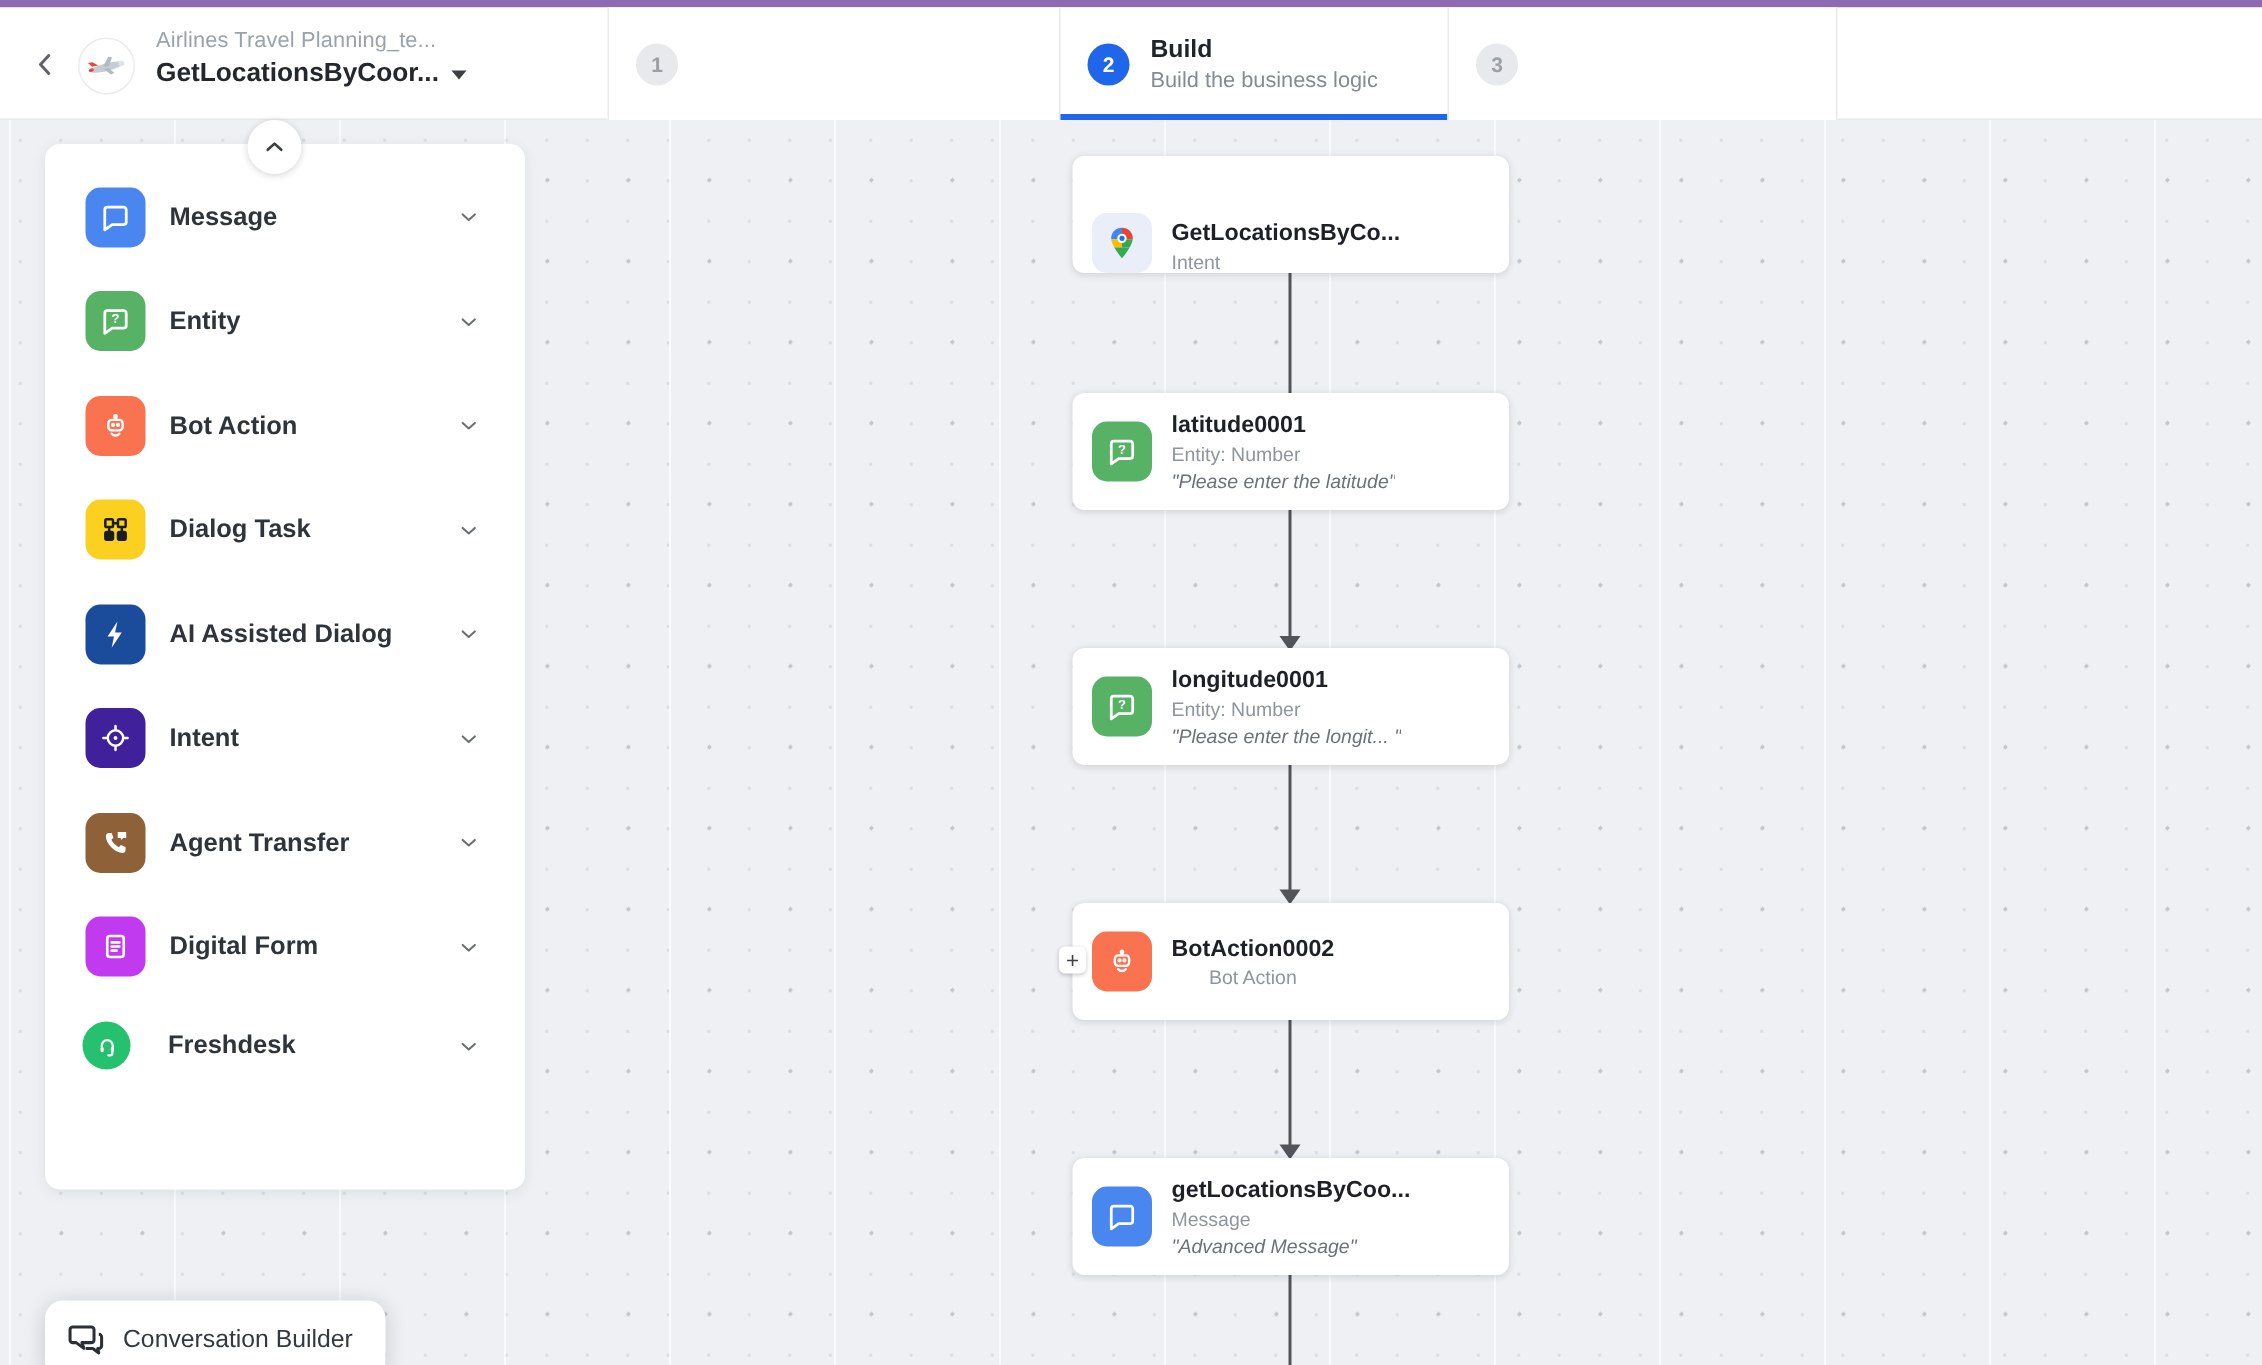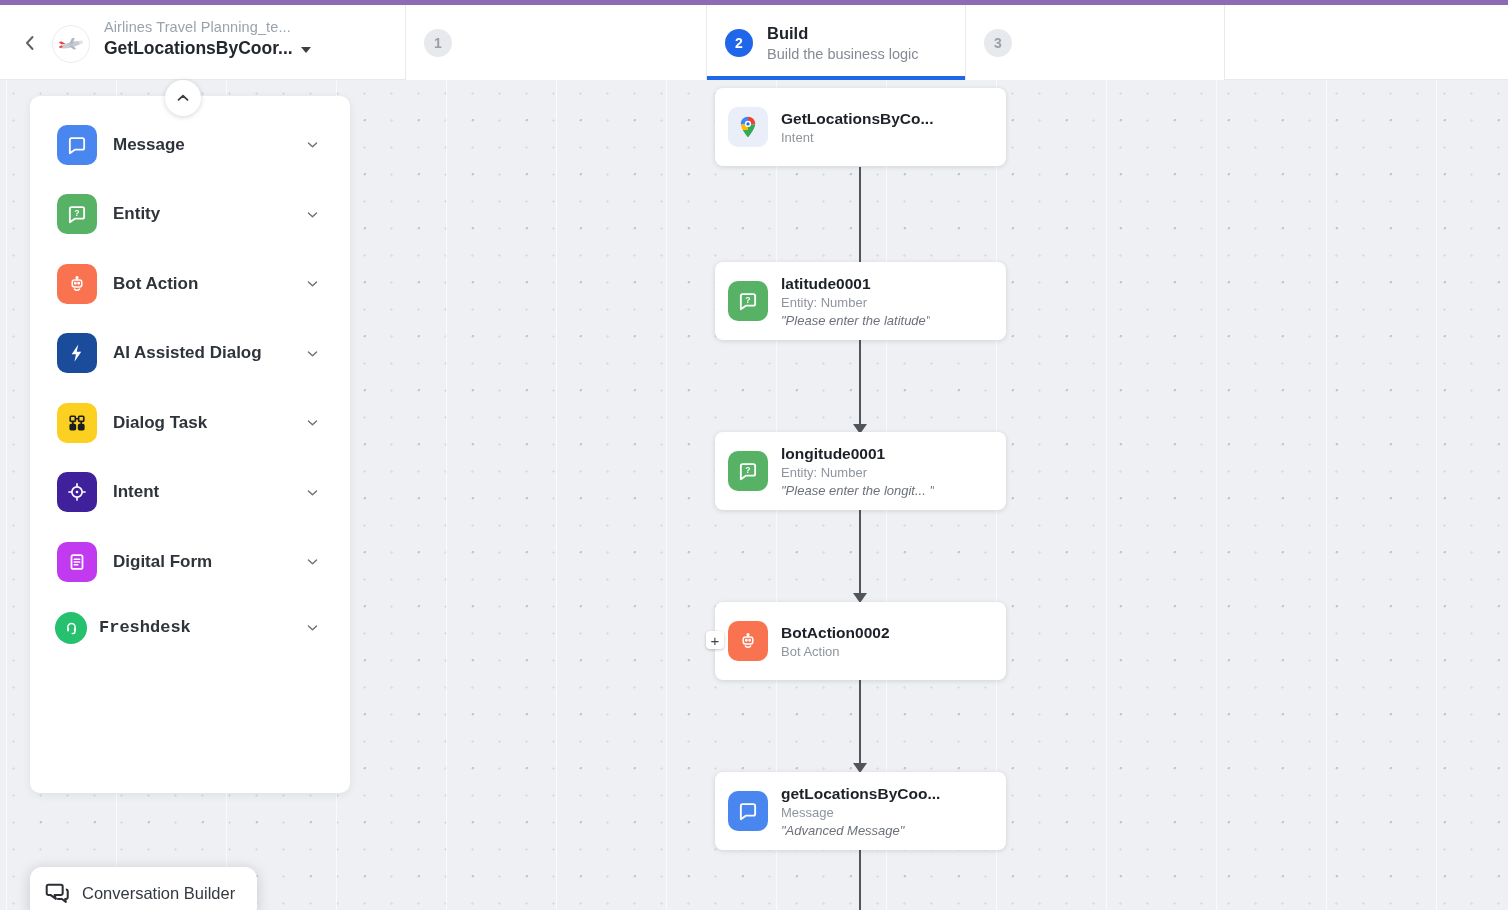--- a/index.html
+++ b/index.html
@@ -42,21 +42,21 @@
   }
 
   
   .sidebar { position:absolute; left:30px; top:16px; width:320px; height:697px; background:#fff; border-radius:10px; box-shadow:0 2px 10px rgba(20,24,31,.07); padding:14px 0 0 0; }
   .collapse-btn { position:absolute; left:165px; top:0px; width:36px; height:36px; border-radius:50%; background:#fff; box-shadow:0 1px 5px rgba(20,24,31,.18); display:flex; align-items:center; justify-content:center; cursor:pointer; z-index:5; }
   .side-item { height:69.5px; display:flex; align-items:center; padding:0 30px 0 27px; cursor:pointer; }
   .side-item.small { height:62px; }
   .side-icon { width:40px; height:40px; border-radius:10px; display:flex; align-items:center; justify-content:center; flex:0 0 auto; }
   .side-icon.round { width:32px; height:32px; border-radius:50%; margin-left:-2px; }
   .side-label { font-size:17px; font-weight:600; color:#2f343b; margin-left:16px; flex:1; }
-  .side-item.small .side-label { margin-left:12px;font-family:Liberation Mono, monospace; }
+  .side-item.small .side-label { margin-left:25px; }
   .side-chevron { color:#6b7076; flex:0 0 auto; display:flex; }
 
   
   .node { position:absolute; left:715px; width:291px; height:78px; background:#fff; border-radius:8px; box-shadow:0 1px 5px rgba(25,28,33,.14); display:flex; align-items:center; padding:0 14px 0 13px; cursor:pointer; }
   .node-icon { width:40px; height:40px; border-radius:10px; display:flex; align-items:center; justify-content:center; flex:0 0 auto; }
   .node-icon.light { background:#e9eef8; }
   .node-text { margin-left:13px; overflow:hidden; }
   .node-title { font-size:15.5px; font-weight:700; color:#1d2127; white-space:nowrap; overflow:hidden; text-overflow:ellipsis; }
   .node-type { font-size:13px; color:#8f959d; margin-top:2px; }
   .node-quote { font-size:13px; font-style:italic; color:#6d727a; margin-top:3px; }
@@ -179,67 +179,81 @@
         </div>
         <span class="side-label">Bot Action</span>
         <span class="side-chevron">
             <svg width="15" height="15" viewBox="0 0 24 24" fill="none" stroke="currentColor" stroke-width="2.2" stroke-linecap="round" stroke-linejoin="round">
               <path d="M5.5 9.5 12 15.5l6.5-6"></path>
             </svg>
           </span>
       </div>
 
       <div class="side-item">
-        <div class="side-icon" style="background: rgb(27, 76, 156);">
-          <svg width="22" height="22" viewBox="0 0 24 24">
-              <path d="M13.4 2.6 6.2 13.4h4.7l-1.7 8.2 7.4-11h-4.9z" fill="#fff"></path>
-            </svg>
-        </div>
-        <span class="side-label">AI Assisted Dialog</span>
-        <span class="side-chevron">
-            <svg width="15" height="15" viewBox="0 0 24 24" fill="none" stroke="currentColor" stroke-width="2.2" stroke-linecap="round" stroke-linejoin="round">
-              <path d="M5.5 9.5 12 15.5l6.5-6"></path>
-            </svg>
-          </span>
-      </div>
-
-      <div class="side-item">
         <div class="side-icon" style="background: rgb(251, 208, 32);">
           <svg width="22" height="22" viewBox="0 0 24 24" fill="none" stroke="#1a1d21" stroke-width="1.8" stroke-linejoin="round">
               <rect x="4.6" y="4.6" width="5.6" height="5.6" rx="1"></rect>
               <rect x="13.8" y="4.6" width="5.6" height="5.6" rx="1"></rect>
               <path d="M10.2 7.4h3.6M7.4 10.2v3.6M16.6 10.2v3.6"></path>
               <rect x="4.6" y="13.8" width="5.6" height="5.6" rx="1" fill="#1a1d21"></rect>
               <rect x="13.8" y="13.8" width="5.6" height="5.6" rx="1" fill="#1a1d21"></rect>
             </svg>
         </div>
         <span class="side-label">Dialog Task</span>
         <span class="side-chevron">
             <svg width="15" height="15" viewBox="0 0 24 24" fill="none" stroke="currentColor" stroke-width="2.2" stroke-linecap="round" stroke-linejoin="round">
               <path d="M5.5 9.5 12 15.5l6.5-6"></path>
             </svg>
           </span>
       </div>
 
       <div class="side-item">
+        <div class="side-icon" style="background: rgb(27, 76, 156);">
+          <svg width="22" height="22" viewBox="0 0 24 24">
+              <path d="M13.4 2.6 6.2 13.4h4.7l-1.7 8.2 7.4-11h-4.9z" fill="#fff"></path>
+            </svg>
+        </div>
+        <span class="side-label">AI Assisted Dialog</span>
+        <span class="side-chevron">
+            <svg width="15" height="15" viewBox="0 0 24 24" fill="none" stroke="currentColor" stroke-width="2.2" stroke-linecap="round" stroke-linejoin="round">
+              <path d="M5.5 9.5 12 15.5l6.5-6"></path>
+            </svg>
+          </span>
+      </div>
+
+      <div class="side-item">
         <div class="side-icon" style="background: rgb(65, 33, 155);">
           <svg width="22" height="22" viewBox="0 0 24 24" fill="none" stroke="#fff" stroke-width="1.8" stroke-linecap="round">
               <circle cx="12" cy="12" r="5.6"></circle>
               <path d="M12 3.2v2.6M12 18.2v2.6M3.2 12h2.6M18.2 12h2.6"></path>
               <circle cx="12" cy="12" r="1.4" fill="#fff" stroke="none"></circle>
             </svg>
         </div>
         <span class="side-label">Intent</span>
         <span class="side-chevron">
             <svg width="15" height="15" viewBox="0 0 24 24" fill="none" stroke="currentColor" stroke-width="2.2" stroke-linecap="round" stroke-linejoin="round">
               <path d="M5.5 9.5 12 15.5l6.5-6"></path>
             </svg>
           </span>
       </div>
 
+      <div class="side-item">
+        <div class="side-icon" style="background: rgb(143, 97, 56);">
+          <svg width="22" height="22" viewBox="0 0 24 24">
+              <path d="M7.2 4.8c-1.2 0-2.2.9-2.2 2.1 0 5.6 6.6 12.3 12.2 12.3 1.2 0 2.1-1 2.1-2.2v-2.1l-3.4-1.4-1.5 1.5c-2.1-1-4.4-3.3-5.4-5.4l1.5-1.5-1.3-3.3z" fill="#fff"></path>
+              <path d="M13.6 4h6.2v4.4h-2.2l-1.4 1.5-.4-1.5h-2.2z" fill="#fff"></path>
+            </svg>
+        </div>
+        <span class="side-label">Agent Transfer</span>
+        <span class="side-chevron">
+            <svg width="15" height="15" viewBox="0 0 24 24" fill="none" stroke="currentColor" stroke-width="2.2" stroke-linecap="round" stroke-linejoin="round">
+              <path d="M5.5 9.5 12 15.5l6.5-6"></path>
+            </svg>
+          </span>
+      </div>
 
       <div class="side-item">
         <div class="side-icon" style="background: rgb(193, 58, 240);">
           <svg width="22" height="22" viewBox="0 0 24 24" fill="none" stroke="#fff" stroke-width="1.9" stroke-linecap="round">
               <rect x="6" y="4.4" width="12" height="15.2" rx="2"></rect>
               <path d="M9.2 9h5.6M9.2 12h5.6M9.2 15h3.6"></path>
             </svg>
         </div>
         <span class="side-label">Digital Form</span>
         <span class="side-chevron">
@@ -275,21 +289,21 @@
         <span class="arrowhead"></span>
       </div>
     <div class="connector" style="top:430px;height:84px;">
         <span class="arrowhead"></span>
       </div>
     <div class="connector" style="top:599px;height:85px;">
         <span class="arrowhead"></span>
       </div>
     <div class="connector" style="top:770px;height:60px;"></div>
 
-    <div class="node" style="top:8px;">
+    <div class="node" style="top:24px;align-items:flex-end;">
       <div class="node-icon light">
         <svg width="24" height="24" viewBox="0 0 24 24">
           <defs>
               <clipPath id="pinclip">
                 <path d="M12 1.8c-4.1 0-7.2 3-7.2 7.1 0 5.2 7.2 13.3 7.2 13.3s7.2-8.1 7.2-13.3c0-4.1-3.1-7.1-7.2-7.1z"></path>
               </clipPath>
             </defs>
           <g clip-path="url(#pinclip)">
             <rect x="0" y="0" width="12" height="9.5" fill="#4285F4"></rect>
             <rect x="12" y="0" width="12" height="9.5" fill="#EA4335"></rect>
@@ -329,21 +343,21 @@
             <text x="12" y="13.8" font-size="9.5" font-weight="bold" fill="#fff" stroke="none" text-anchor="middle" font-family="Liberation Sans, sans-serif">?</text>
           </svg>
       </div>
       <div class="node-text">
         <div class="node-title">longitude0001</div>
         <div class="node-type">Entity: Number</div>
         <div class="node-quote">"Please enter the longit...  "</div>
       </div>
     </div>
 
-    <div class="node" style="top:522px;">
+    <div class="node" style="top:522px;text-align:center;">
       <div class="node-icon" style="background:#f97351;">
         <svg width="22" height="22" viewBox="0 0 24 24" fill="none" stroke="#fff" stroke-width="1.7" stroke-linecap="round" stroke-linejoin="round">
             <rect x="6.8" y="7.6" width="10.4" height="7.6" rx="2.4"></rect>
             <circle cx="10.2" cy="11.2" r="0.7" fill="#fff"></circle>
             <circle cx="13.8" cy="11.2" r="0.7" fill="#fff"></circle>
             <path d="M12 7.6V6"></path>
             <circle cx="12" cy="5" r="0.9" fill="#fff"></circle>
             <path d="M9.2 17.6c.8.9 1.8 1.3 2.8 1.3s2-.4 2.8-1.3"></path>
           </svg>
       </div>

